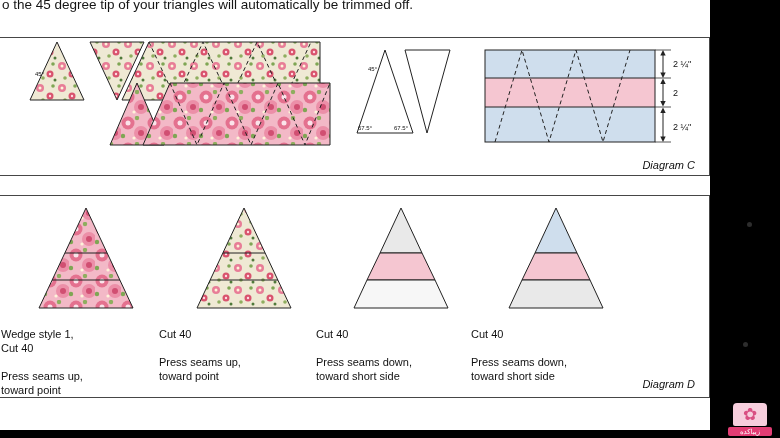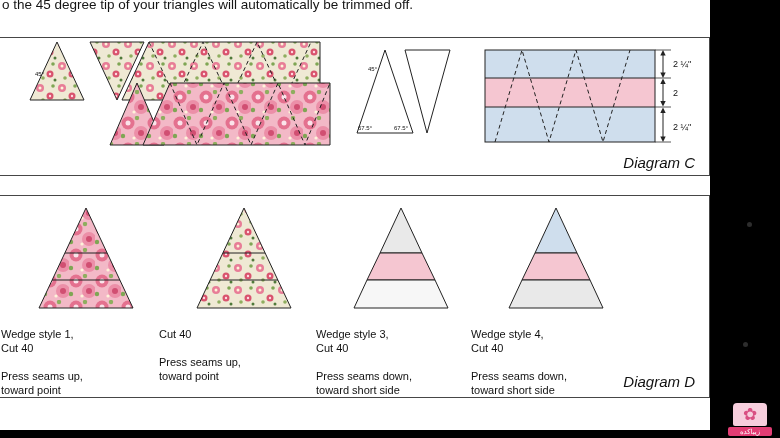--- a/index.html
+++ b/index.html
@@ -7,21 +7,21 @@
     width:780px;height:438px;position:relative;overflow:hidden;
     background:#000;font-family:"Liberation Sans",sans-serif;color:#111;
   }
   .page{position:absolute;left:0;top:0;width:710px;height:436px;background:#fff}
   .top-text{position:absolute;left:2px;top:-3px;font-size:13.5px;color:#151515;white-space:nowrap}
   .box{position:absolute;left:-10px;width:718px;background:#fff;border:1px solid #464646}
   .box-c{top:37px;height:137px}
   .box-d{top:195px;height:201px}
   .box svg{position:absolute;left:0;top:0;display:block}
   svg text{font-family:"Liberation Sans",sans-serif;fill:#111}
-  .diagram-label{position:absolute;right:14px;font-style:italic;font-size:15px;color:#111}
+  .diagram-label{position:absolute;right:14px;font-style:italic;font-size:11px;color:#111}
   .box-c .diagram-label{bottom:4px}
   .box-d .diagram-label{bottom:7px}
   .wedge-caption{position:absolute;top:131px;width:170px;text-align:left;font-size:11px;line-height:14px;color:#111}
   .wedge-caption span{display:block}
   .wedge-caption .press-first{margin-top:14px}
   .cap-1{left:10px}.cap-2{left:168px}.cap-3{left:325px}.cap-4{left:480px}
   .right-bar{position:absolute;left:710px;top:0;width:70px;height:438px;background:#000}
   .bottom-bar{position:absolute;left:0;top:430px;width:780px;height:8px;background:#000}
   .dot{position:absolute;width:5px;height:5px;border-radius:50%;background:#2d2d2d}
   .dot-1{left:37px;top:222px}
@@ -151,27 +151,25 @@
       <span>Cut 40</span>
       <span class="press-first">Press seams up,</span>
       <span>toward point</span>
     </div>
     <div class="wedge-caption cap-2">
       <span>Cut 40</span>
       <span class="press-first">Press seams up,</span>
       <span>toward point</span>
     </div>
     <div class="wedge-caption cap-3">
-      <span>Wedge style 3,</span>
       <span>Cut 40</span>
       <span class="press-first">Press seams down,</span>
       <span>toward short side</span>
     </div>
     <div class="wedge-caption cap-4">
-      <span>Wedge style 4,</span>
       <span>Cut 40</span>
       <span class="press-first">Press seams down,</span>
       <span>toward short side</span>
     </div>
 
     <div class="diagram-label">Diagram D</div>
   </div>
 </div>
 
 <div class="right-bar">

